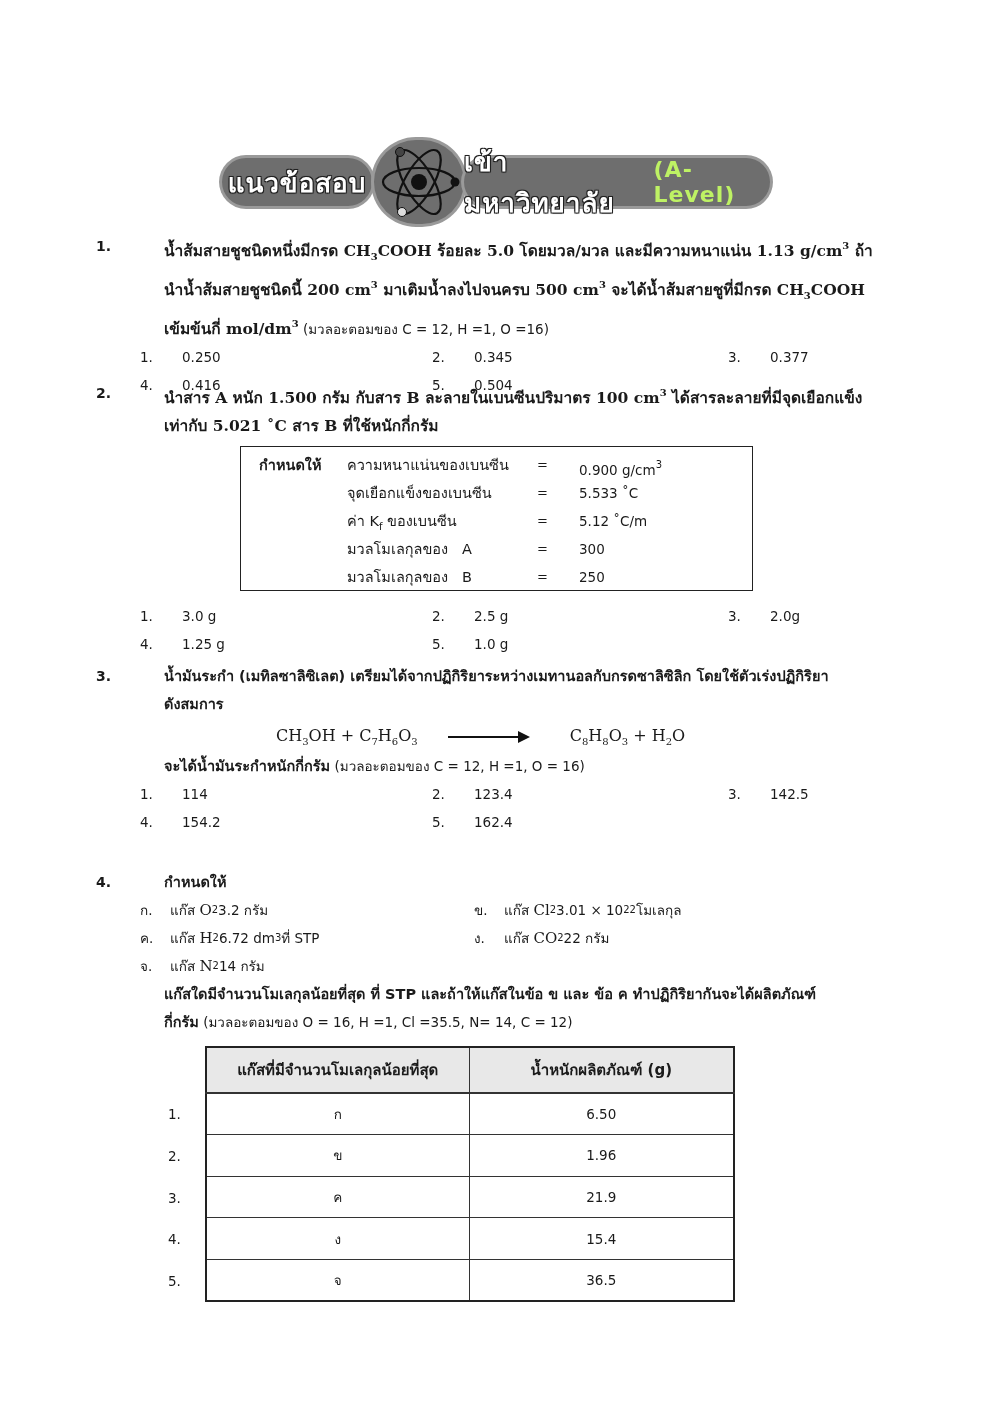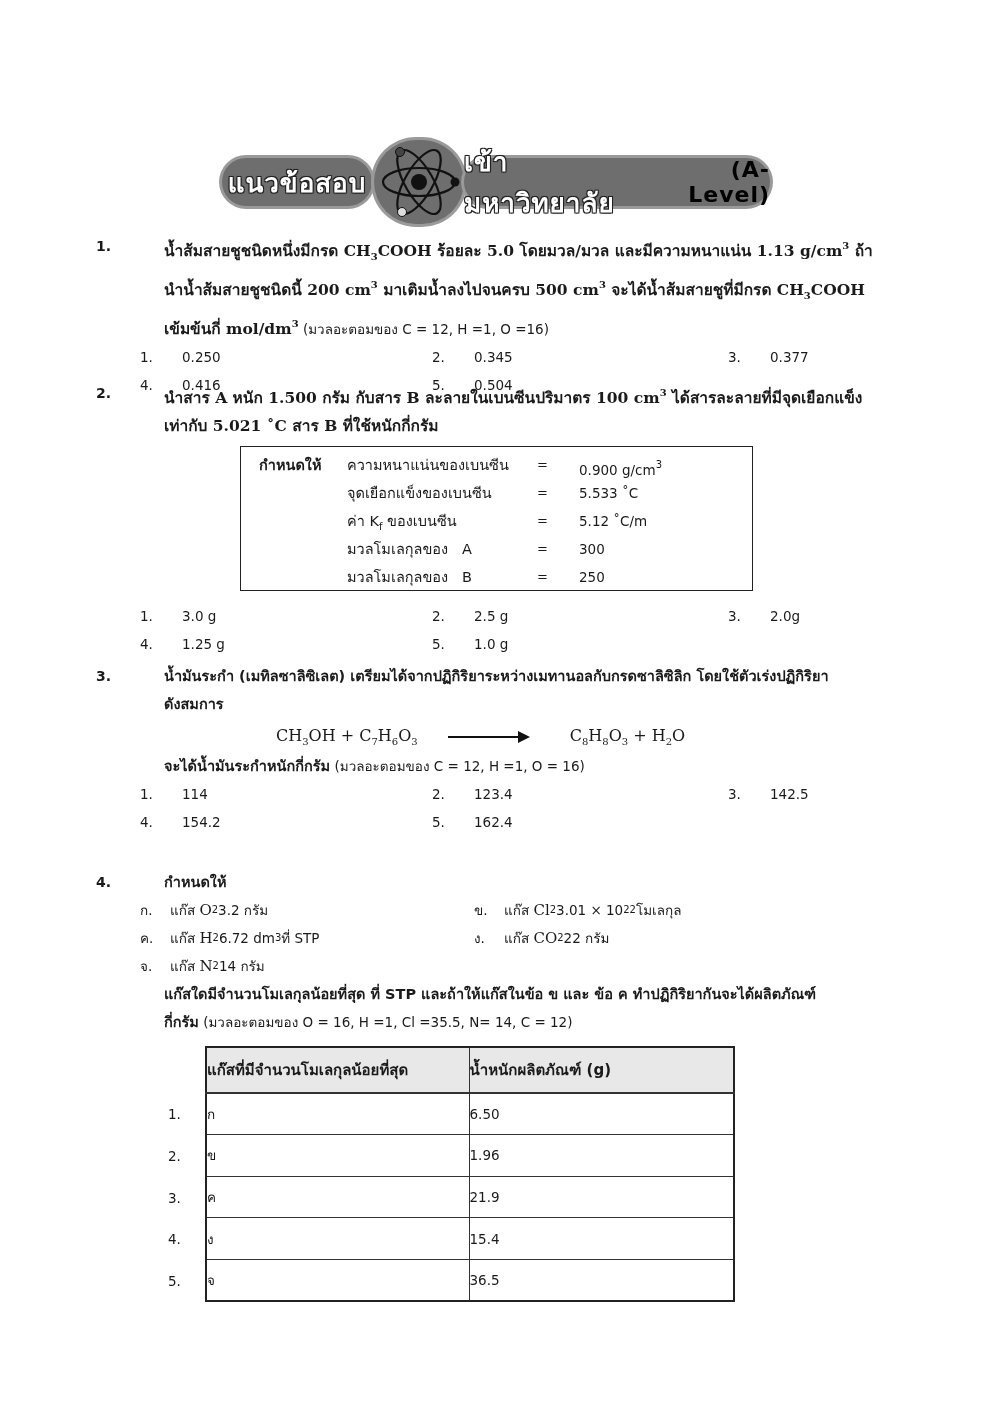--- a/index.html
+++ b/index.html
@@ -7,21 +7,21 @@
   body { position: relative; font-family: "DejaVu Serif", "Liberation Serif", serif; color: #1a1a1a; overflow: hidden; }
 
   
   .banner { position: absolute; left: 222px; top: 140px; width: 548px; height: 84px; text-decoration: underline; }
   .banner-pill { position: absolute; top: 18px; height: 48px; background: #6e6e6e; border-radius: 24px;
                  box-shadow: 0 0 0 3px #9a9a9a; display: flex; align-items: center; justify-content: center;
                  font-family: "DejaVu Sans", sans-serif; font-weight: bold; color: #ffffff; font-size: 26px;
                  text-shadow: 0 0 2px #222, 1px 1px 0 #222, -1px -1px 0 #222, 1px -1px 0 #222, -1px 1px 0 #222; letter-spacing: 1px; }
   .banner-left { left: 0; width: 150px; }
   .banner-right { left: 242px; width: 306px; }
-  .banner-right .lvl { color: #000000; text-shadow: none; font-size: 22px; margin-left: 2px; text-align: right; }
+  .banner-right .lvl { color: #bef264; text-shadow: none; font-size: 22px; margin-left: 2px; }
   .atom-badge { position: absolute; left: 152px; top: 0; width: 90px; height: 84px; border-radius: 42px; background: #6e6e6e; box-shadow: 0 0 0 3px #9a9a9a; }
   .atom-badge svg { position: absolute; left: 0; top: 0; }
 
   
   .q { position: absolute; left: 96px; width: 804px; }
   .qnum { position: absolute; left: 0; top: 0; font-family: "DejaVu Sans", sans-serif; font-size: 14px; font-weight: bold; }
   .qtext { margin-left: 68px; font-size: 15.5px; line-height: 28px; font-weight: bold; text-align: justify; }
   .qtext .norm { font-weight: normal; font-family: "DejaVu Sans", sans-serif; font-size: 13.5px; }
   sub { font-size: 10px; vertical-align: -4px; }
   sup { font-size: 10px; vertical-align: 7px; }
@@ -44,21 +44,21 @@
   .eq-arrow::after { content: ""; position: absolute; right: -2px; top: -5px; border-left: 12px solid #111; border-top: 6px solid transparent; border-bottom: 6px solid transparent; }
 
   
   .subitems { margin-left: 44px; display: grid; grid-template-columns: 334px 430px; font-family: "DejaVu Sans", sans-serif; font-size: 13.5px; }
   .subitem { height: 28px; line-height: 28px; display: flex; }
   .subitem .sn { width: 30px; }
   .subitem .serif { font-family: "DejaVu Serif", serif; font-size: 15px; }
 
   
   .ans-table { position: absolute; left: 205px; top: 1046px; width: 530px; border-collapse: collapse; border: 2.5px solid #222; }
-  .ans-table th, .ans-table td { border: 1px solid #333; text-align: left; }
+  .ans-table th, .ans-table td { border: 1px solid #333; text-align: center; }
   .ans-table th { height: 46px; background: #e8e8e8; font-size: 15px; font-weight: bold; font-family: "DejaVu Sans", sans-serif; border-bottom: 2px solid #333; }
   .ans-table td { height: 41.6px; font-family: "DejaVu Sans", sans-serif; font-size: 13.5px; }
   .ans-table th.c1 { width: 263px; }
   .row-num { position: absolute; left: 168px; font-family: "DejaVu Sans", sans-serif; font-size: 13.5px; }
 </style>
 </head>
 <body>
 
 <div class="banner">
   <div class="banner-pill banner-left">แนวข้อสอบ</div>

